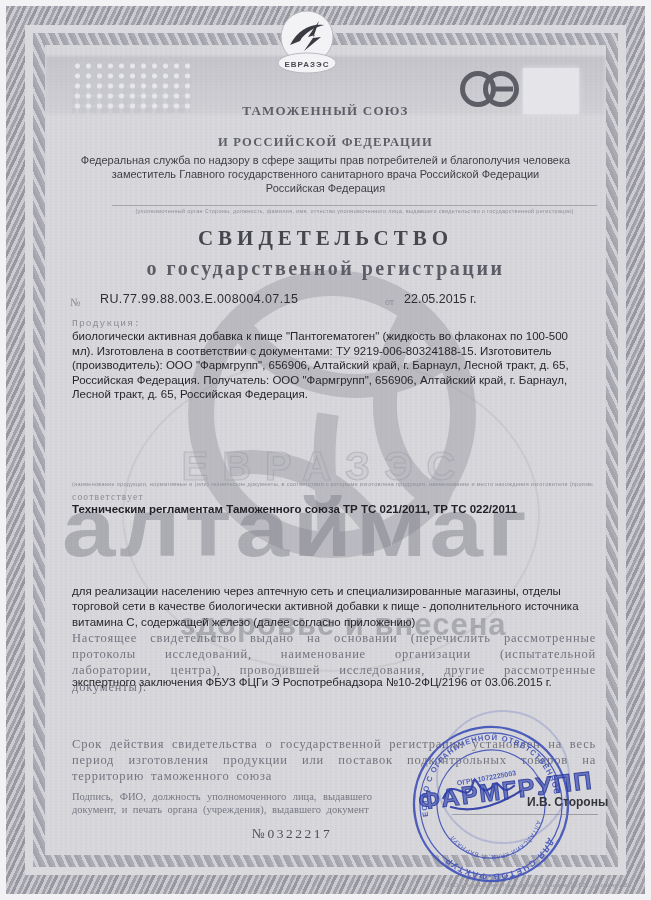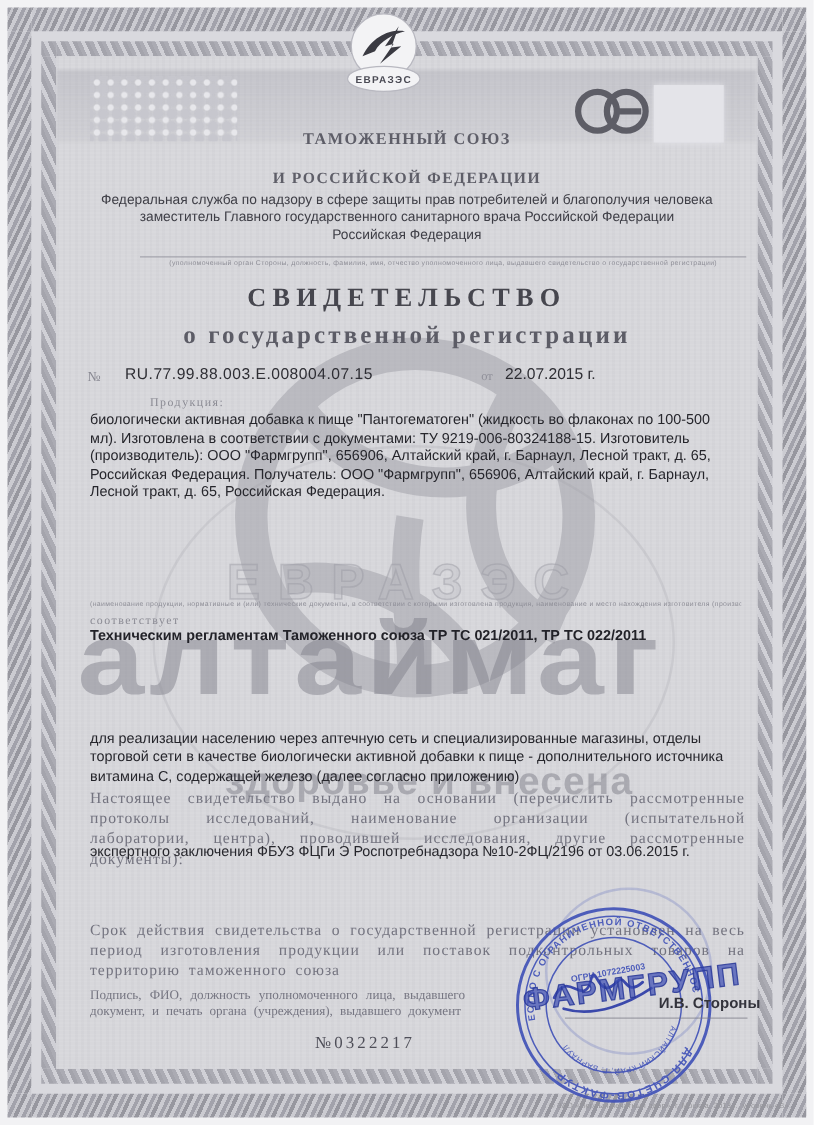--- a/index.html
+++ b/index.html
@@ -33,21 +33,21 @@
   .fineprint{font-size:5.5px;color:#8d8d96;letter-spacing:.3px;filter:blur(.35px);white-space:nowrap;overflow:hidden;}
   .fp1{left:112px;right:54px;top:208px;text-align:center;}
   .title-main{top:226px;font-family:"Liberation Serif",serif;font-weight:bold;font-size:21px;letter-spacing:5px;color:#46464e;}
   .title-sub{top:257px;font-family:"Liberation Serif",serif;font-weight:bold;font-size:20px;letter-spacing:2.5px;color:#5c5c66;}
   
   .num-sign{left:70px;top:296px;font-family:"Liberation Serif",serif;font-size:11px;color:rgba(110,110,122,.75);}
   .num-val{left:100px;top:292px;font-size:12.5px;letter-spacing:.4px;color:#2e2e34;}
   .num-ot{left:385px;top:296px;font-family:"Liberation Serif",serif;font-size:10px;color:rgba(110,110,122,.55);}
   .num-date{left:404px;top:292px;font-size:12.5px;color:#2e2e34;}
   
-  .prod-label{left:72px;top:318px;font-family:Liberation Serif, serif;font-size:9.5px;letter-spacing:1.2px;color:#8b8b94;margin-left:48px;}
+  .prod-label{left:72px;top:318px;font-family:Liberation Mono, monospace;font-size:9.5px;letter-spacing:1.2px;color:#8b8b94;}
   .prod-text{left:72px;top:329px;width:514px;font-size:11.5px;line-height:14.6px;color:#26262c;}
   
   .bigring{left:122px;top:356px;width:414px;height:312px;border:2px solid rgba(172,172,180,.30);border-radius:50%;}
   .emblem{left:166px;top:262px;width:332px;height:332px;opacity:.48;}
   .emblem-word{top:444px;font-size:40px;font-weight:bold;letter-spacing:14px;
      color:rgba(186,186,193,.30);-webkit-text-stroke:1.2px rgba(152,152,161,.45);}
   .wm-big{left:62px;top:492px;font-size:96px;font-weight:bold;letter-spacing:4px;line-height:84px;
      color:rgba(126,126,136,.48);white-space:nowrap;transform:scaleY(.85);transform-origin:top left;z-index:6;}
   .wm-small{left:180px;top:607px;font-size:31px;font-weight:bold;letter-spacing:1px;color:rgba(122,122,132,.48);white-space:nowrap;z-index:6;}
   
@@ -125,21 +125,21 @@
   <div class="abs center h-sans h2c">Российская Федерация</div>
   <div class="rule1 abs"></div>
   <div class="fineprint fp1 abs">(уполномоченный орган Стороны, должность, фамилия, имя, отчество уполномоченного лица, выдавшего свидетельство о государственной регистрации)</div>
 
   <div class="abs center title-main">СВИДЕТЕЛЬСТВО</div>
   <div class="abs center title-sub">о государственной регистрации</div>
 
   <div class="num-sign abs">№</div>
   <div class="num-val abs">RU.77.99.88.003.Е.008004.07.15</div>
   <div class="num-ot abs">от</div>
-  <div class="num-date abs">22.07.2015 г.</div>
+  <div class="num-date abs">22.05.2015 г.</div>
 
   <div class="prod-label abs">Продукция:</div>
   <div class="prod-text abs">биологически активная добавка к пище "Пантогематоген" (жидкость во флаконах по 100-500 мл). Изготовлена в соответствии с документами: ТУ 9219-006-80324188-15. Изготовитель (производитель): ООО "Фармгрупп", 656906, Алтайский край, г. Барнаул, Лесной тракт, д. 65, Российская Федерация. Получатель: ООО "Фармгрупп", 656906, Алтайский край, г. Барнаул, Лесной тракт, д. 65, Российская Федерация.</div>
 
   <div class="fineprint fp2 abs">(наименование продукции, нормативные и (или) технические документы, в соответствии с которыми изготовлена продукция, наименование и место нахождения изготовителя (производителя), получателя)</div>
   <div class="comp-label abs">соответствует</div>
   <div class="comp-text abs">Техническим регламентам Таможенного союза ТР ТС 021/2011, ТР ТС 022/2011</div>
 
   <div class="wm-big abs">алтаймаг</div>
   <div class="wm-small abs">здоровье и внесена</div>

